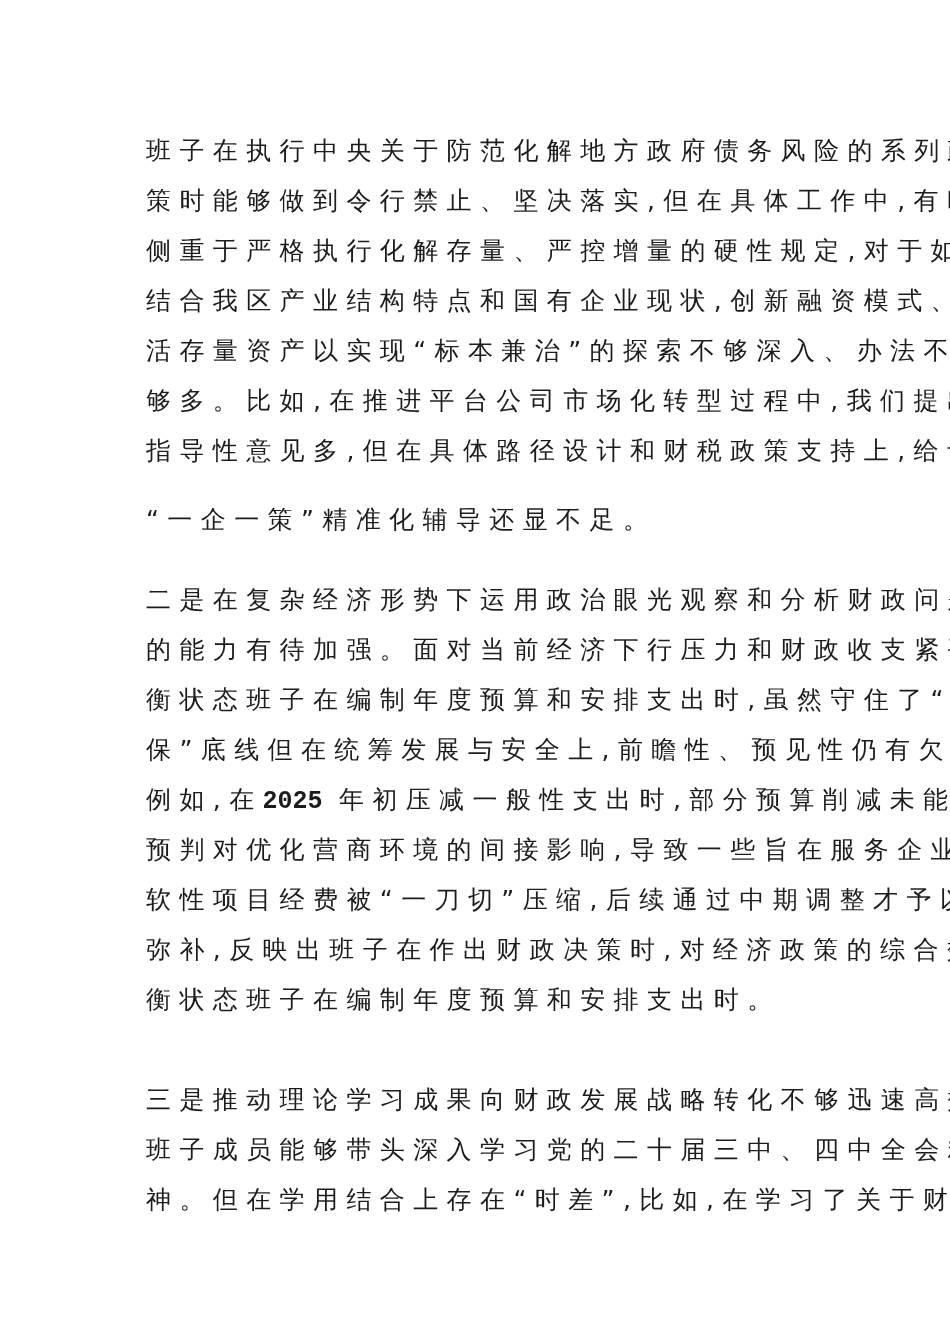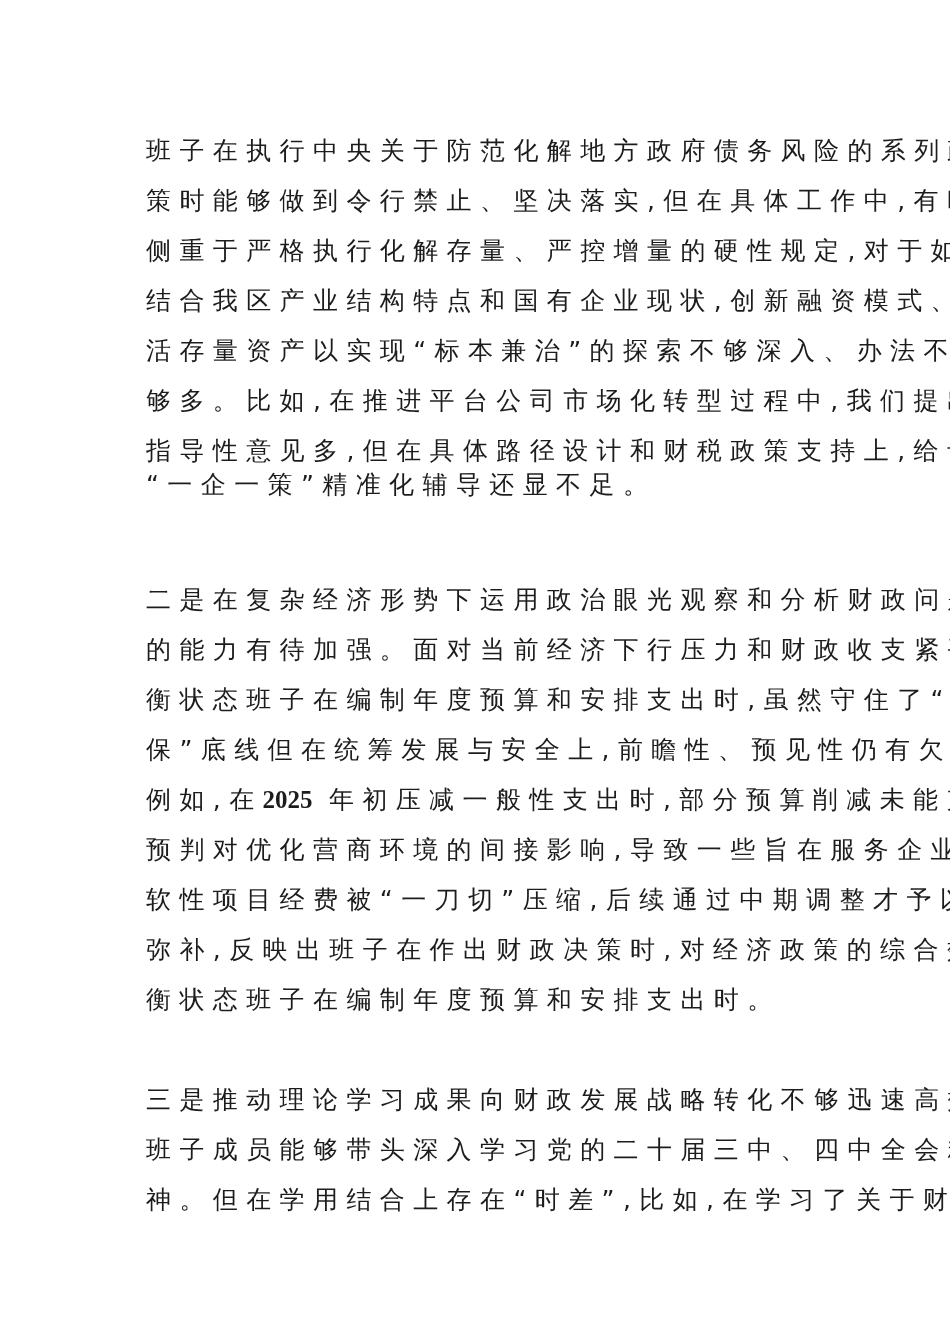--- a/index.html
+++ b/index.html
@@ -27,39 +27,39 @@
       position: absolute;
       left: 146px;
       height: 40px;
       font-size: 25px;
       line-height: 40px;
       letter-spacing: 8.4px;
       white-space: nowrap;
       color: #1c1c1c;
     }
     .line .num {
-      font-family: Liberation Serif, serif;
+      font-family: Liberation Mono, monospace;
       font-weight: bold;
       letter-spacing: 0;
     }
   </style>
 </head>
 <body>
 
 <div class="page">
 
   <div>
     <div class="line" style="top:131px">班子在执行中央关于防范化解地方政府债务风险的系列政</div>
     <div class="line" style="top:181px">策时能够做到令行禁止、坚决落实,但在具体工作中,有时更</div>
     <div class="line" style="top:231px">侧重于严格执行化解存量、严控增量的硬性规定,对于如何</div>
     <div class="line" style="top:281px">结合我区产业结构特点和国有企业现状,创新融资模式、盘</div>
     <div class="line" style="top:331px">活存量资产以实现“标本兼治”的探索不够深入、办法不</div>
     <div class="line" style="top:381px">够多。比如,在推进平台公司市场化转型过程中,我们提出的</div>
     <div class="line" style="top:431px">指导性意见多,但在具体路径设计和财税政策支持上,给予的</div>
-    <div class="line" style="top:465px">“一企一策”精准化辅导还显不足。</div>
+    <div class="line" style="top:500px">“一企一策”精准化辅导还显不足。</div>
   </div>
 
   <div>
     <div class="line" style="top:580px">二是在复杂经济形势下运用政治眼光观察和分析财政问题</div>
     <div class="line" style="top:630px">的能力有待加强。面对当前经济下行压力和财政收支紧平</div>
     <div class="line" style="top:680px">衡状态班子在编制年度预算和安排支出时,虽然守住了“三</div>
     <div class="line" style="top:730px">保”底线但在统筹发展与安全上,前瞻性、预见性仍有欠缺。</div>
     <div class="line" style="top:780px"><span>例如,在</span><span class="num">2025</span><span> 年初压减一般性支出时,部分预算削减未能充分</span></div>
     <div class="line" style="top:830px">预判对优化营商环境的间接影响,导致一些旨在服务企业的</div>
     <div class="line" style="top:880px">软性项目经费被“一刀切”压缩,后续通过中期调整才予以</div>

